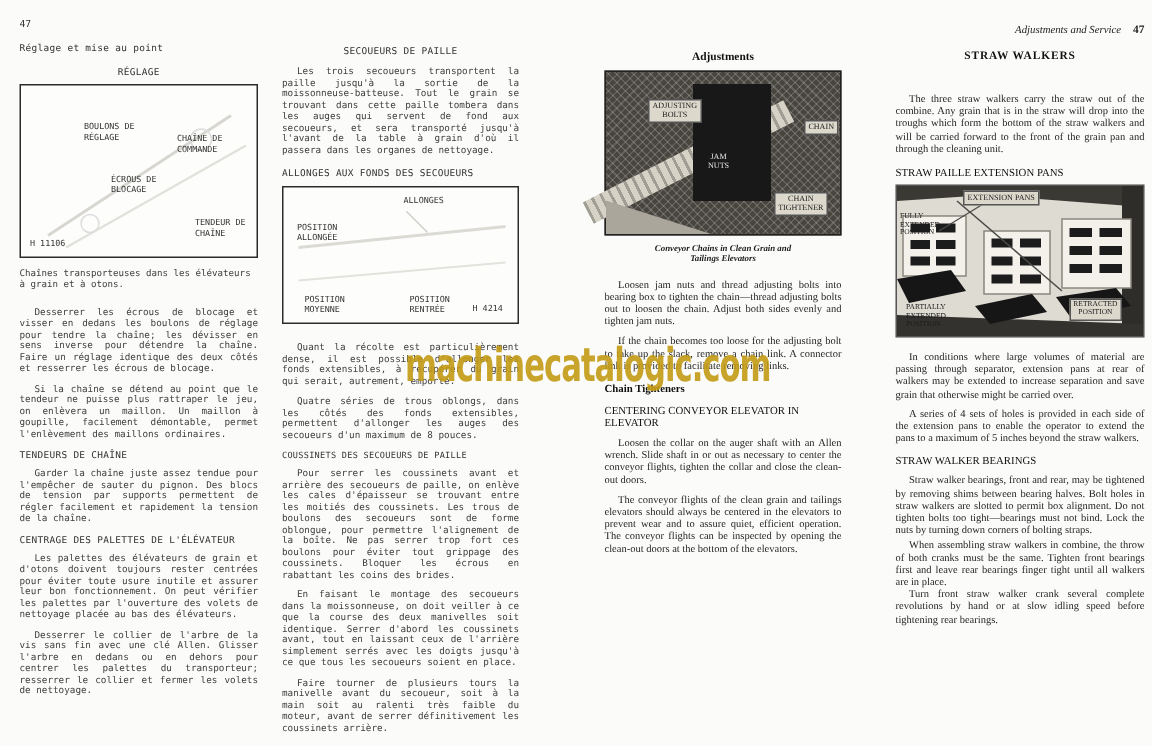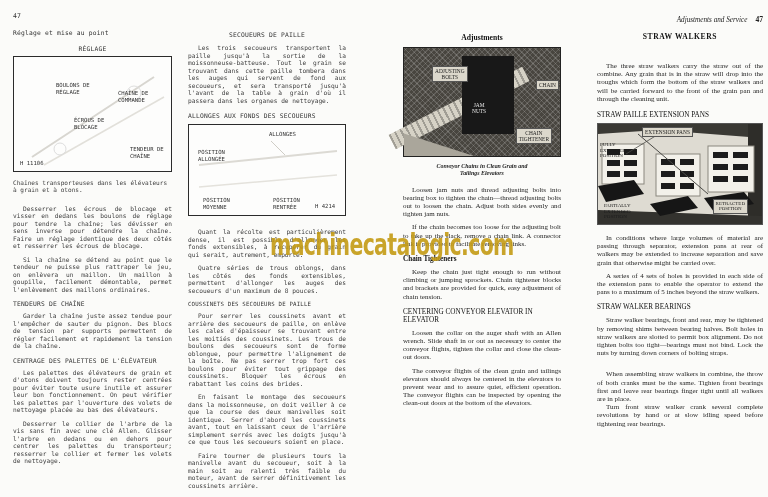--- a/index.html
+++ b/index.html
@@ -112,21 +112,20 @@
     <div class="plabel pwhite" style="left:68px;top:54px;">JAM
 NUTS</div>
     <div class="plabel plight" style="right:8px;bottom:12px;">CHAIN
 TIGHTENER</div>
   </div>
   <p class="cap2 pre" style="margin-top:6px;">Conveyor Chains in Clean Grain and
 Tailings Elevators</p>
   <p class="ps" style="margin-top:9px;">Loosen jam nuts and thread adjusting bolts into bearing box to tighten the chain—thread adjusting bolts out to loosen the chain. Adjust both sides evenly and tighten jam nuts.</p>
   <p class="ps" style="margin-top:5px;">If the chain becomes too loose for the adjusting bolt to take up the slack, remove a chain link. A connector link is provided to facilitate removing links.</p>
   <div class="sh" style="margin-top:7px;font-weight:bold;font-size:7.2px;">Chain Tighteners</div>
-  <p class="ps" style="margin-top:5px;">Keep the chain just tight enough to run without climbing or jumping sprockets. Chain tightener blocks and brackets are provided for quick, easy adjustment of chain tension.</p>
   <div class="sh pre" style="margin-top:7px;font-size:7.2px;">CENTERING CONVEYOR ELEVATOR IN
 ELEVATOR</div>
   <p class="ps" style="margin-top:5px;">Loosen the collar on the auger shaft with an Allen wrench. Slide shaft in or out as necessary to center the conveyor flights, tighten the collar and close the clean-out doors.</p>
   <p class="ps" style="margin-top:5px;">The conveyor flights of the clean grain and tailings elevators should always be centered in the elevators to prevent wear and to assure quiet, efficient operation. The conveyor flights can be inspected by opening the clean-out doors at the bottom of the elevators.</p>
 </div>
 
 <div class="col serif" style="left:597px;width:166px;">
   <p class="runhead" style="margin-top:15px;"><span class="it">Adjustments and Service</span><span class="pg">47</span></p>
   <div class="sh" style="margin-top:8px;text-align:center;font-weight:bold;letter-spacing:.6px;">STRAW WALKERS</div>
   <p class="ps" style="margin-top:21px;">The three straw walkers carry the straw out of the combine. Any grain that is in the straw will drop into the troughs which form the bottom of the straw walkers and will be carried forward to the front of the grain pan and through the cleaning unit.</p>
@@ -173,17 +172,17 @@
     <div class="plabel" style="left:6px;bottom:4px;color:#1c1c1c;text-align:left;font-size:5px;line-height:5.6px;">PARTIALLY
 EXTENDED
 POSITION</div>
     <div class="plabel plight" style="right:14px;bottom:10px;font-size:5px;line-height:5.6px;">RETRACTED
 POSITION</div>
   </div>
   <p class="ps" style="margin-top:9px;">In conditions where large volumes of material are passing through separator, extension pans at rear of walkers may be extended to increase separation and save grain that otherwise might be carried over.</p>
   <p class="ps" style="margin-top:5px;">A series of 4 sets of holes is provided in each side of the extension pans to enable the operator to extend the pans to a maximum of 5 inches beyond the straw walkers.</p>
   <div class="sh" style="margin-top:7px;font-size:7.2px;">STRAW WALKER BEARINGS</div>
   <p class="ps" style="margin-top:5px;">Straw walker bearings, front and rear, may be tightened by removing shims between bearing halves. Bolt holes in straw walkers are slotted to permit box alignment. Do not tighten bolts too tight—bearings must not bind. Lock the nuts by turning down corners of bolting straps.</p>
-  <p class="ps" style="margin-top:13px;">When assembling straw walkers in combine, the throw of both cranks must be the same. Tighten front bearings first and leave rear bearings finger tight until all walkers are in place.</p>
+  <p class="ps" style="margin-top:2px;">When assembling straw walkers in combine, the throw of both cranks must be the same. Tighten front bearings first and leave rear bearings finger tight until all walkers are in place.</p>
   <p class="ps" style="margin-top:0;">Turn front straw walker crank several complete revolutions by hand or at slow idling speed before tightening rear bearings.</p>
 </div>
 
 <div class="wm">machinecatalogic.com</div>
 
 </body></html>

